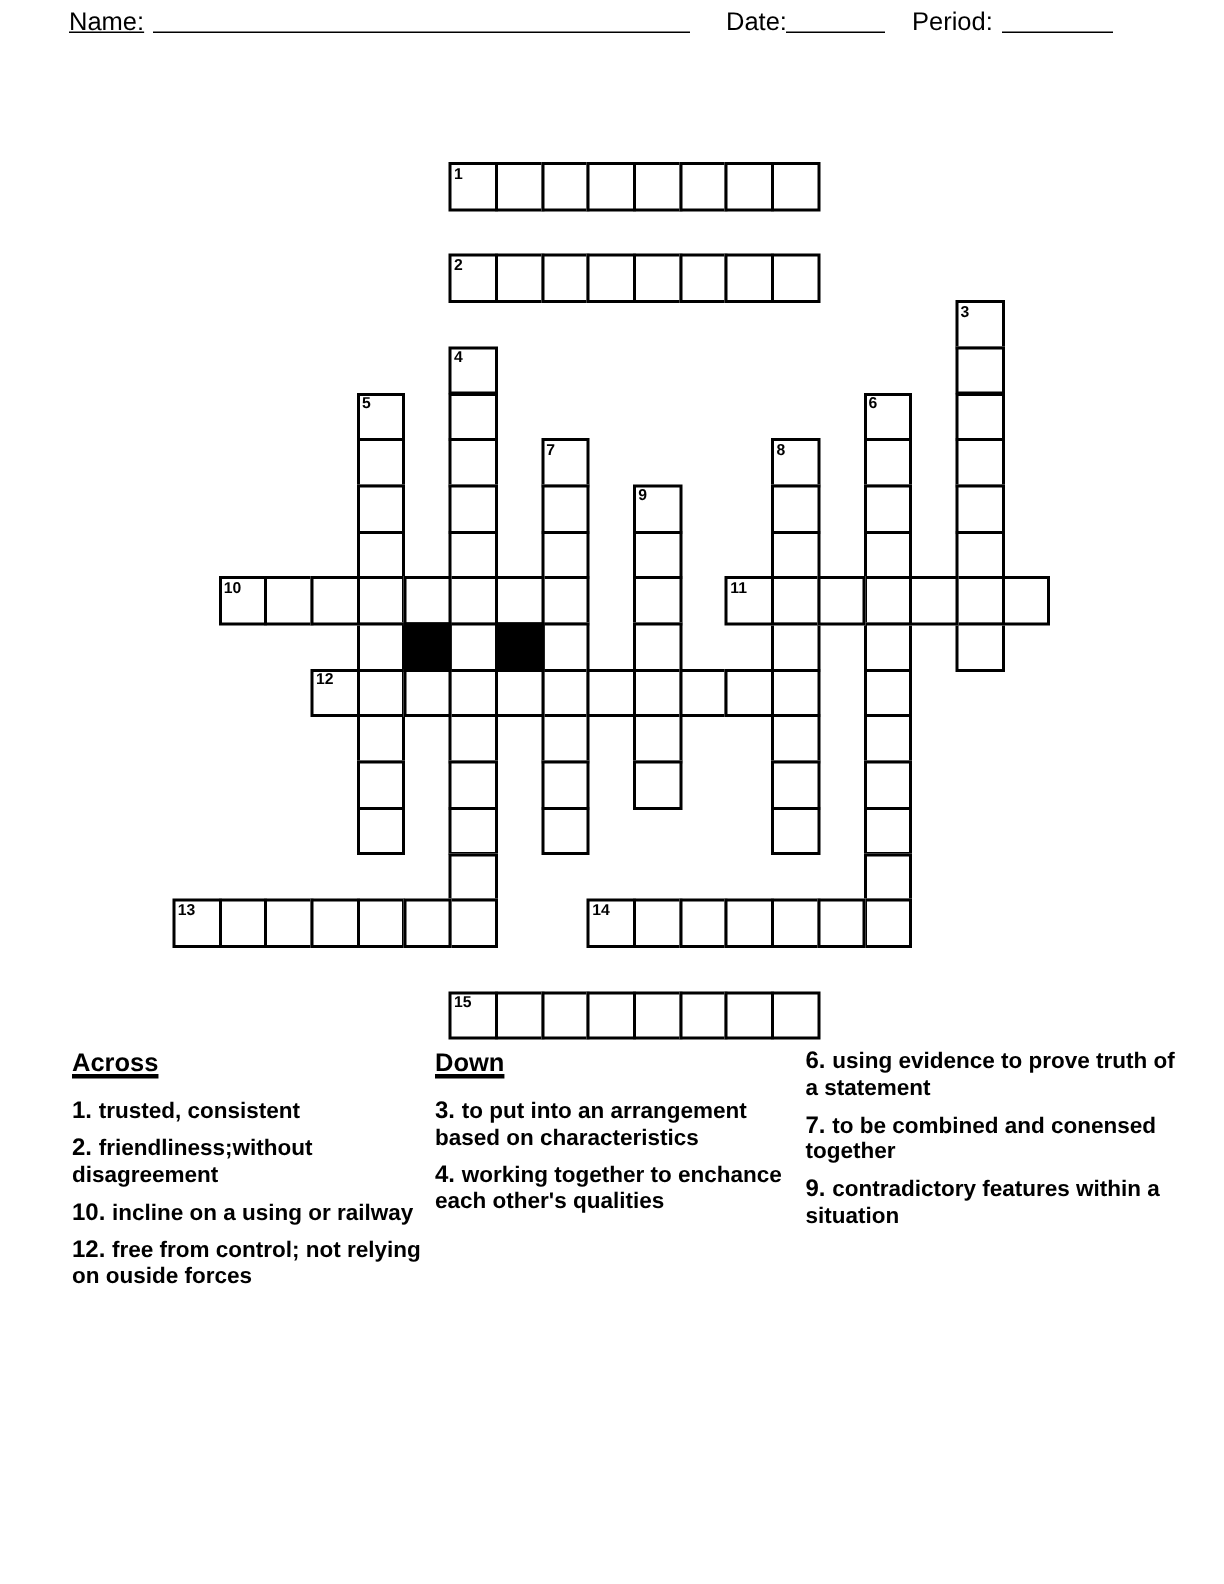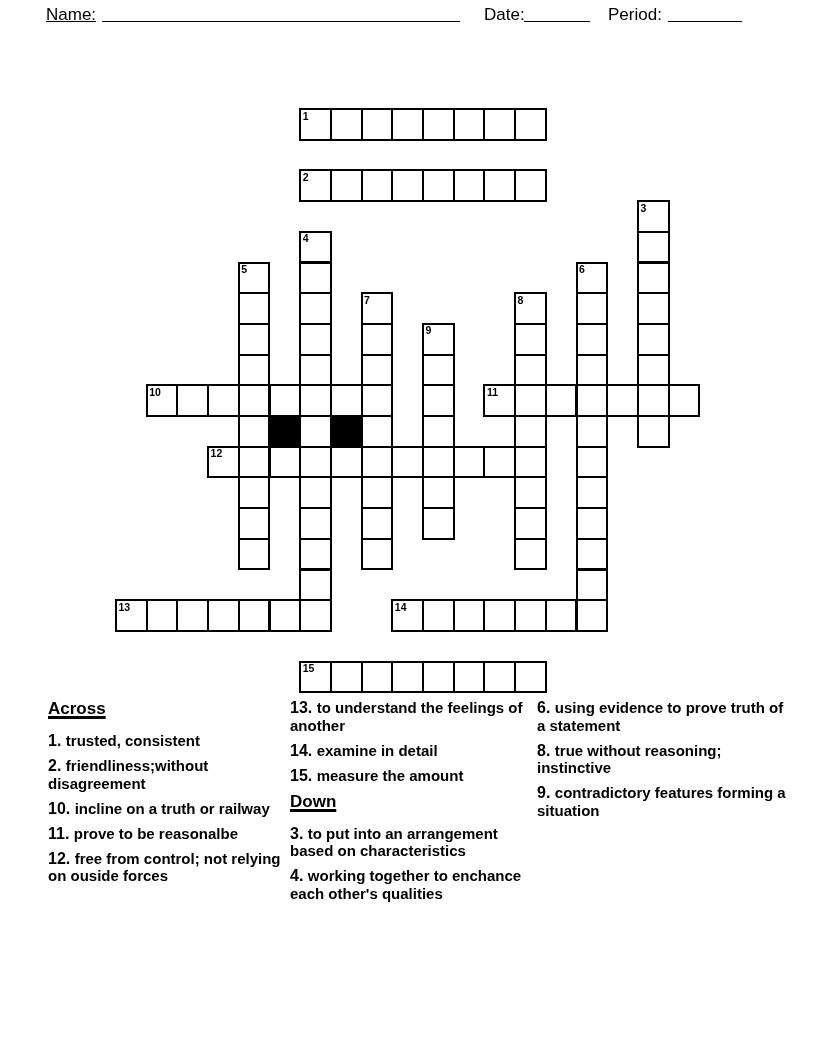--- a/index.html
+++ b/index.html
@@ -202,40 +202,34 @@
       <div class="cell" style="left: 514.1px; top: 660.6px;"></div>
       <div class="cell black" style="left: 268.5px; top: 415px;"></div>
       <div class="cell black" style="left: 329.9px; top: 415px;"></div>
     </div>
 
   <div class="clues-col" id="clues-col-1">
     <div class="hdr-wrap"><span class="clue-header">Across</span></div>
     <div id="across-list-1">
         <p class="clue"><span class="num">1. </span><span>trusted, consistent</span></p>
         <p class="clue"><span class="num">2. </span><span>friendliness;without disagreement</span></p>
-        <p class="clue"><span class="num">10. </span><span>incline on a truth or railway</span></p>
-        <p class="clue"><span class="num">11. </span><span>prove to be reasonalbe</span></p>
+        <p class="clue"><span class="num">10. </span><span>incline on a using or railway</span></p>
         <p class="clue"><span class="num">12. </span><span>free from control; not relying on ouside forces</span></p>
       </div>
   </div>
 
   <div class="clues-col" id="clues-col-2">
-    <div id="across-list-2">
-        <p class="clue"><span class="num">13. </span><span>to understand the feelings of another</span></p>
-        <p class="clue"><span class="num">14. </span><span>examine in detail</span></p>
-        <p class="clue"><span class="num">15. </span><span>measure the amount</span></p>
-      </div>
     <div class="hdr-wrap"><span class="clue-header">Down</span></div>
     <div id="down-list-1">
         <p class="clue"><span class="num">3. </span><span>to put into an arrangement based on characteristics</span></p>
         <p class="clue"><span class="num">4. </span><span>working together to enchance each other's qualities</span></p>
       </div>
   </div>
 
   <div class="clues-col" id="clues-col-3">
     <div id="down-list-2">
         <p class="clue"><span class="num">6. </span><span>using evidence to prove truth of a statement</span></p>
-        <p class="clue"><span class="num">8. </span><span>true without reasoning; instinctive</span></p>
-        <p class="clue"><span class="num">9. </span><span>contradictory features forming a situation</span></p>
+        <p class="clue"><span class="num">7. </span><span>to be combined and conensed together</span></p>
+        <p class="clue"><span class="num">9. </span><span>contradictory features within a situation</span></p>
       </div>
   </div>
 
 </div>
 
 </body></html>

